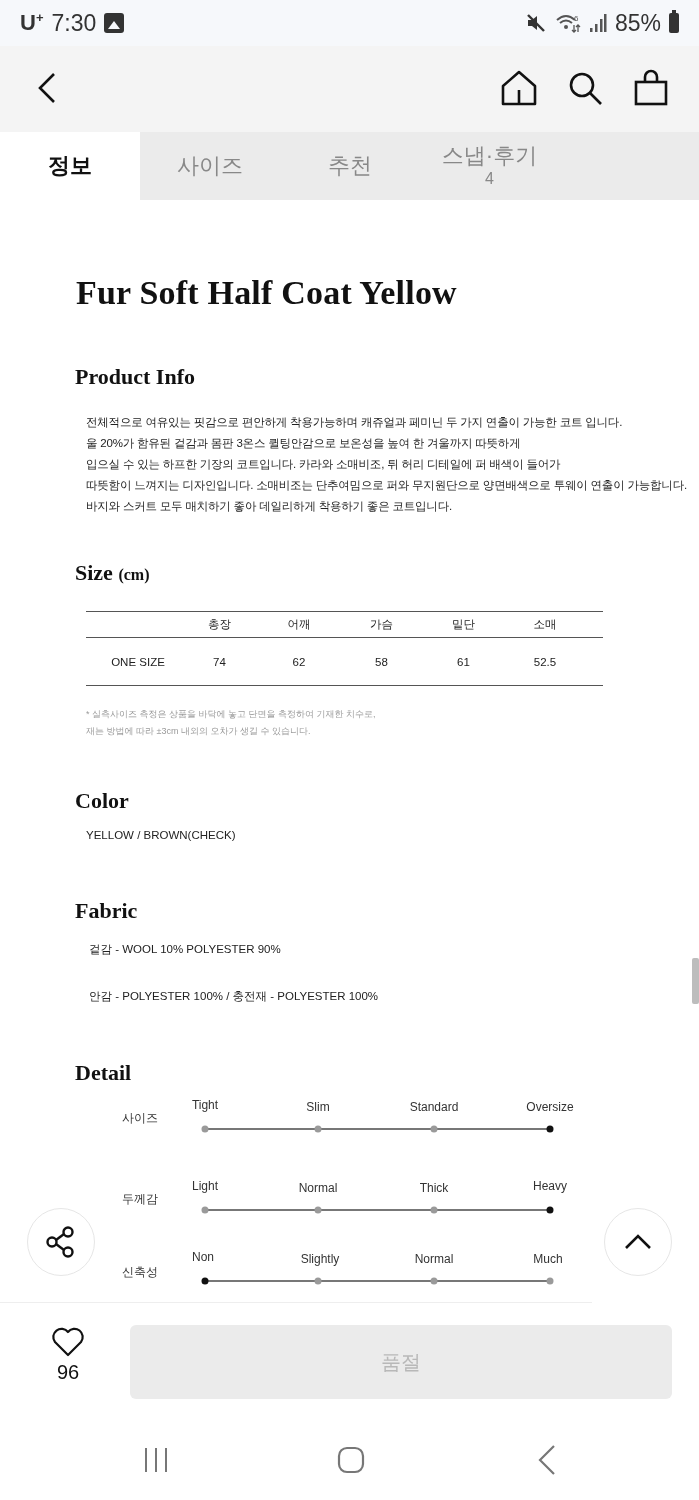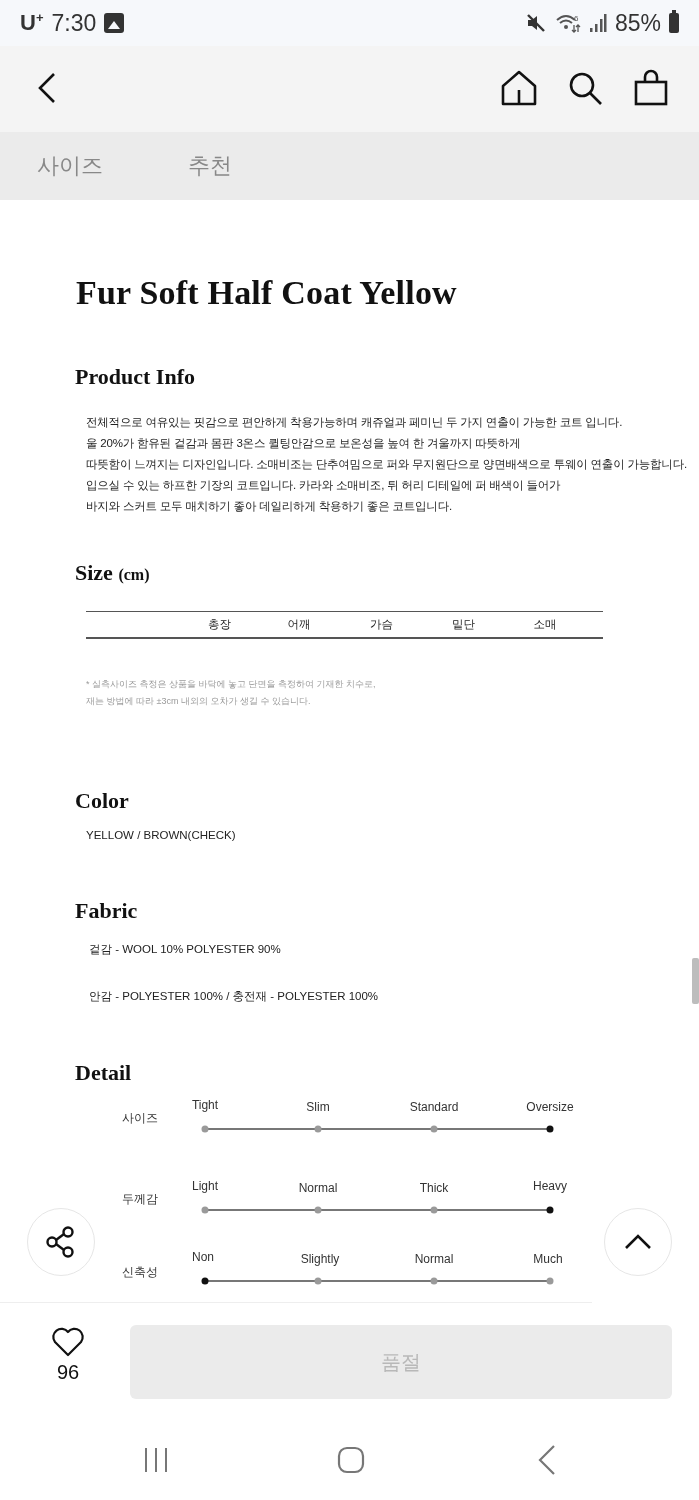--- a/index.html
+++ b/index.html
@@ -41,21 +41,21 @@
   
   .size-table { position: absolute; left: 86px; top: 411px; width: 517px; }
   .size-table .hr-top { height: 1px; background: #555; }
   .size-table .hr-mid { height: 1px; background: #555; }
   .size-table .hr-bot { height: 1px; background: #555; margin-top: 0; }
   .size-row { display: flex; align-items: center; font-size: 11.5px; color: #222; }
   .size-row.head { height: 25px; }
   .size-row.body { height: 47px; }
   .size-row .cell { text-align: center; }
   .c0 { width: 104px; } .c1 { width: 59px; } .c2 { width: 100px; } .c3 { width: 65px; } .c4 { width: 99px; } .c5 { width: 64px; }
-  .size-note { position: absolute; left: 86px; top: 476px; font-size: 9px; line-height: 17px; color: #9a9a9a; }
+  .size-note { position: absolute; left: 86px; top: 506px; font-size: 9px; line-height: 17px; color: #9a9a9a; }
 
   .color-text { position: absolute; left: 86px; top: 629px; font-size: 11.5px; color: #222; }
   .fabric-1 { position: absolute; left: 89px; top: 742px; font-size: 11.5px; color: #222; }
   .fabric-2 { position: absolute; left: 89px; top: 789px; font-size: 11.5px; color: #222; }
 
   
   .detail-row { position: absolute; left: 0; width: 699px; height: 60px; }
   .detail-label { position: absolute; left: 122px; font-size: 12px; color: #333; }
   .scale-label { position: absolute; font-size: 12px; color: #333; transform: translateX(-50%); white-space: nowrap; }
   .scale-line { position: absolute; left: 205px; width: 345px; height: 2px; background: #777; }
@@ -126,52 +126,67 @@
         <line x1="25" y1="25" x2="36" y2="36" stroke="#111" stroke-width="2.6"></line>
       </svg>
     <svg class="ic" viewBox="0 0 40 40">
         <rect x="5" y="14" width="30" height="22" fill="none" stroke="#111" stroke-width="2.6"></rect>
         <path d="M14 14 V9 A6 6 0 0 1 26 9 V14" fill="none" stroke="#111" stroke-width="2.6"></path>
       </svg>
   </div>
 </div>
 
 <div class="tabs">
+  <div class="tab tab-0 active">
+      <span>정보</span>
+    </div>
   <div class="tab tab-1">
       <span>사이즈</span>
     </div>
   <div class="tab tab-2">
       <span>추천</span>
+    </div>
+  <div class="tab tab-3">
+      <span>스냅·후기</span>
+      <span class="sub">4</span>
     </div>
 </div>
 
 <div class="content">
   <h1 class="product-title serif">Fur Soft Half Coat Yellow</h1>
 
   <h2 class="sec-title serif" style="top:164px;text-align:center;">Product Info</h2>
   <div class="info-text">
     <div>전체적으로 여유있는 핏감으로 편안하게 착용가능하며 캐쥬얼과 페미닌 두 가지 연출이 가능한 코트 입니다.</div>
     <div>울 20%가 함유된 겉감과 몸판 3온스 퀼팅안감으로 보온성을 높여 한 겨울까지 따뜻하게</div>
+    <div>입으실 수 있는 하프한 기장의 코트입니다. 카라와 소매비조, 뒤 허리 디테일에 퍼 배색이 들어가</div>
     <div>따뜻함이 느껴지는 디자인입니다. 소매비조는 단추여밈으로 퍼와 무지원단으로 양면배색으로 투웨이 연출이 가능합니다.</div>
-    <div>입으실 수 있는 하프한 기장의 코트입니다. 카라와 소매비조, 뒤 허리 디테일에 퍼 배색이 들어가</div>
     <div>바지와 스커트 모두 매치하기 좋아 데일리하게 착용하기 좋은 코트입니다.</div>
   </div>
 
   <h2 class="sec-title serif" style="top:360px;text-align:center;"><span>Size</span> <span class="unit">(cm)</span></h2>
   <div class="size-table">
     <div class="hr-top"></div>
     <div class="size-row head">
       <div class="cell c0"></div>
       <div class="cell c1">총장</div>
       <div class="cell c2">어깨</div>
       <div class="cell c3">가슴</div>
       <div class="cell c4">밑단</div>
       <div class="cell c5">소매</div>
     </div>
     <div class="hr-mid"></div>
+    <div class="size-row body">
+      <div class="cell c0">ONE SIZE</div>
+      <div class="cell c1">74</div>
+      <div class="cell c2">62</div>
+      <div class="cell c3">58</div>
+      <div class="cell c4">61</div>
+      <div class="cell c5">52.5</div>
+    </div>
     <div class="hr-bot"></div>
   </div>
   <div class="size-note">
     <div>* 실측사이즈 측정은 상품을 바닥에 놓고 단면을 측정하여 기재한 치수로,</div>
     <div>재는 방법에 따라 ±3cm 내외의 오차가 생길 수 있습니다.</div>
   </div>
 
   <h2 class="sec-title serif" style="top:588px;">Color</h2>
   <div class="color-text">YELLOW / BROWN(CHECK)</div>
 

